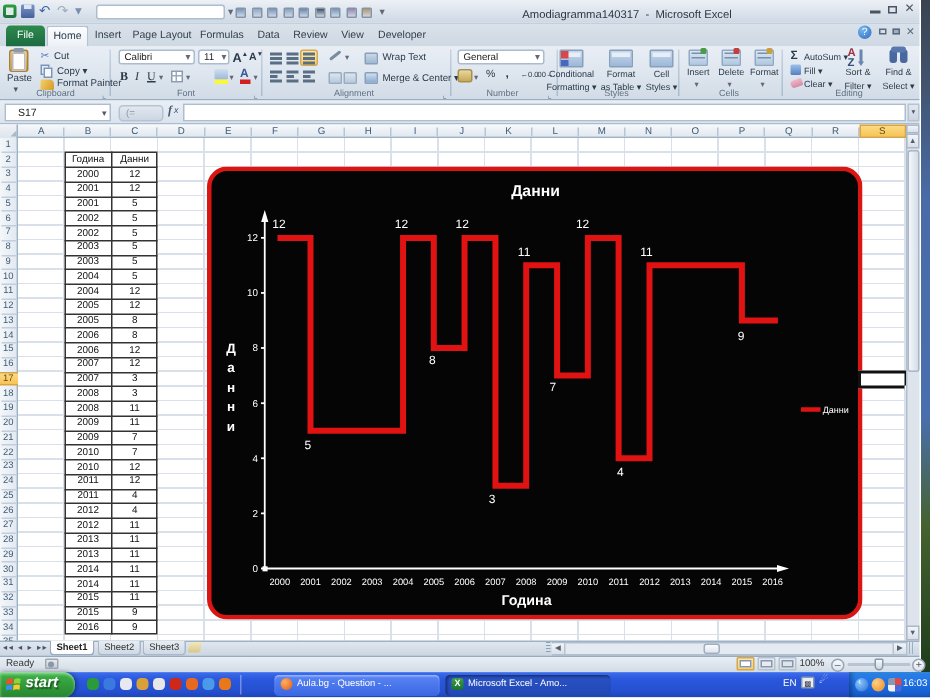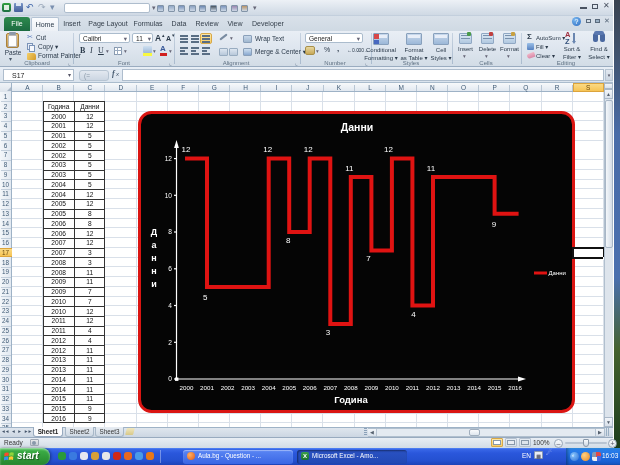--- a/index.html
+++ b/index.html
@@ -23,20 +23,21 @@
 <div class="ab" style="left:157.0px;top:4.5px;width:7px;height:7px;background:linear-gradient(#7a94bc,#cdd8e6);border:0.5px solid #8294a8;border-radius:1px;"></div>
 <div class="ab" style="left:167.5px;top:4.5px;width:7px;height:7px;background:linear-gradient(#93a9c6,#cdd8e6);border:0.5px solid #8294a8;border-radius:1px;"></div>
 <div class="ab" style="left:178.0px;top:4.5px;width:7px;height:7px;background:linear-gradient(#7a94bc,#cdd8e6);border:0.5px solid #8294a8;border-radius:1px;"></div>
 <div class="ab" style="left:188.5px;top:4.5px;width:7px;height:7px;background:linear-gradient(#8aa0c0,#cdd8e6);border:0.5px solid #8294a8;border-radius:1px;"></div>
 <div class="ab" style="left:199.0px;top:4.5px;width:7px;height:7px;background:linear-gradient(#6a86b0,#cdd8e6);border:0.5px solid #8294a8;border-radius:1px;"></div>
 <div class="ab" style="left:209.5px;top:4.5px;width:7px;height:7px;background:linear-gradient(#46525e,#cdd8e6);border:0.5px solid #8294a8;border-radius:1px;"></div>
 <div class="ab" style="left:220.0px;top:4.5px;width:7px;height:7px;background:linear-gradient(#7a94bc,#cdd8e6);border:0.5px solid #8294a8;border-radius:1px;"></div>
 <div class="ab" style="left:230.5px;top:4.5px;width:7px;height:7px;background:linear-gradient(#9a86b0,#cdd8e6);border:0.5px solid #8294a8;border-radius:1px;"></div>
 <div class="ab" style="left:241.0px;top:4.5px;width:7px;height:7px;background:linear-gradient(#b89468,#cdd8e6);border:0.5px solid #8294a8;border-radius:1px;"></div>
 <div class="t" style="left:253px;top:4px;font-size:7px;color:#667;">▾</div>
+<div class="t" style="left:310px;top:4.5px;width:216px;text-align:center;font-size:7.5px;color:#2e3640;">Amodiagramma140317&nbsp; -&nbsp; Microsoft Excel</div>
 <div class="ab" style="left:580px;top:6px;width:7px;height:3px;border-bottom:2px solid #4a5361;"></div>
 <div class="ab" style="left:592px;top:4px;width:6px;height:5px;border:1.5px solid #4a5361;"></div>
 <div class="t" style="left:603px;top:1px;font-size:8px;color:#4a5361;">✕</div>
 <div class="ab" style="left:0;top:16px;width:613px;height:15px;background:linear-gradient(#d9e1ea,#cfd9e3);"></div>
 <div class="ab" style="left:4px;top:17px;width:26px;height:14px;background:linear-gradient(#2d8a4d,#1c6b41);border-radius:3px 3px 0 0;color:#fff;font-size:7px;text-align:center;line-height:14px;">File</div>
 <div class="ab" style="left:31px;top:17px;width:28px;height:14px;background:linear-gradient(#fbfcfe,#edf1f6);border:1px solid #b4c3d4;border-bottom:none;border-radius:2px 2px 0 0;font-size:7px;color:#2b3a4a;text-align:center;line-height:13px;">Home</div>
 <div class="ab" style="left:58px;top:17px;width:28px;height:14px;font-size:7px;color:#333e4a;text-align:center;line-height:14px;">Insert</div>
 <div class="ab" style="left:87px;top:17px;width:42px;height:14px;font-size:7px;color:#333e4a;text-align:center;line-height:14px;">Page Layout</div>
 <div class="ab" style="left:130px;top:17px;width:36px;height:14px;font-size:7px;color:#333e4a;text-align:center;line-height:14px;">Formulas</div>
 <div class="ab" style="left:167px;top:17px;width:24px;height:14px;font-size:7px;color:#333e4a;text-align:center;line-height:14px;">Data</div>

